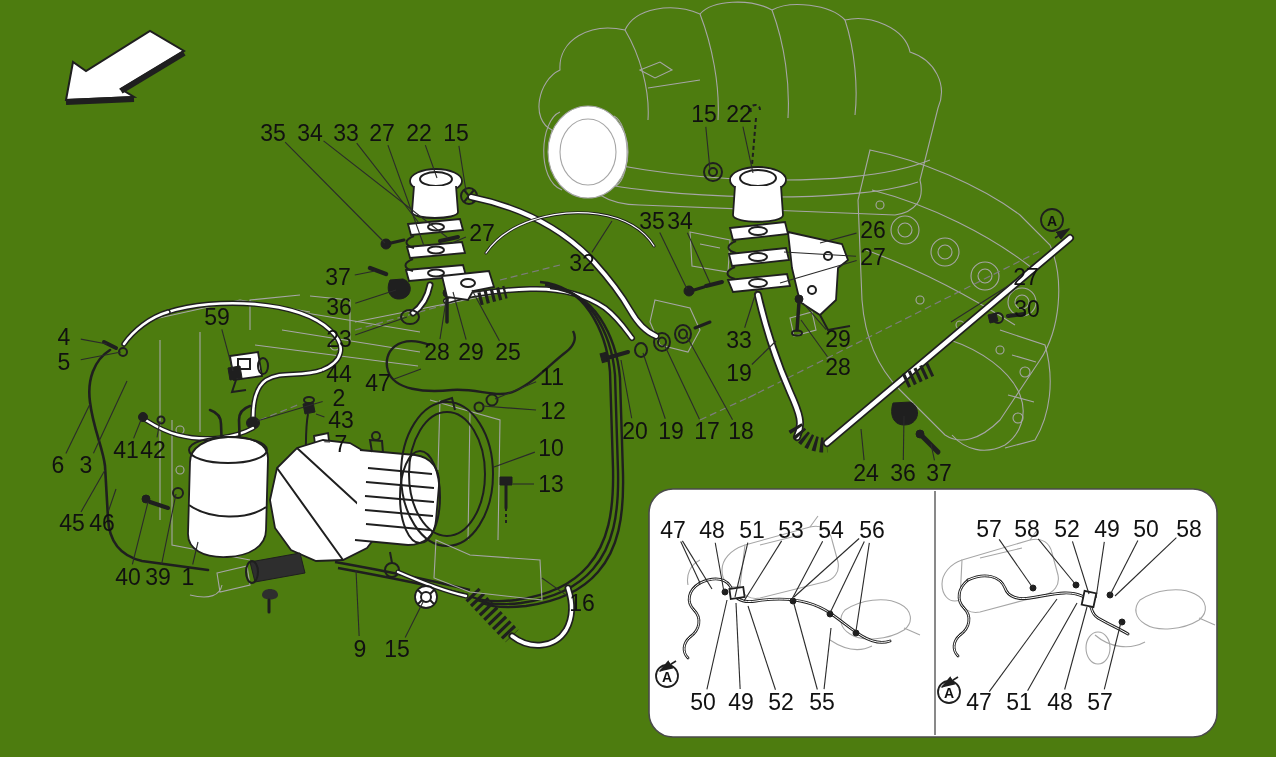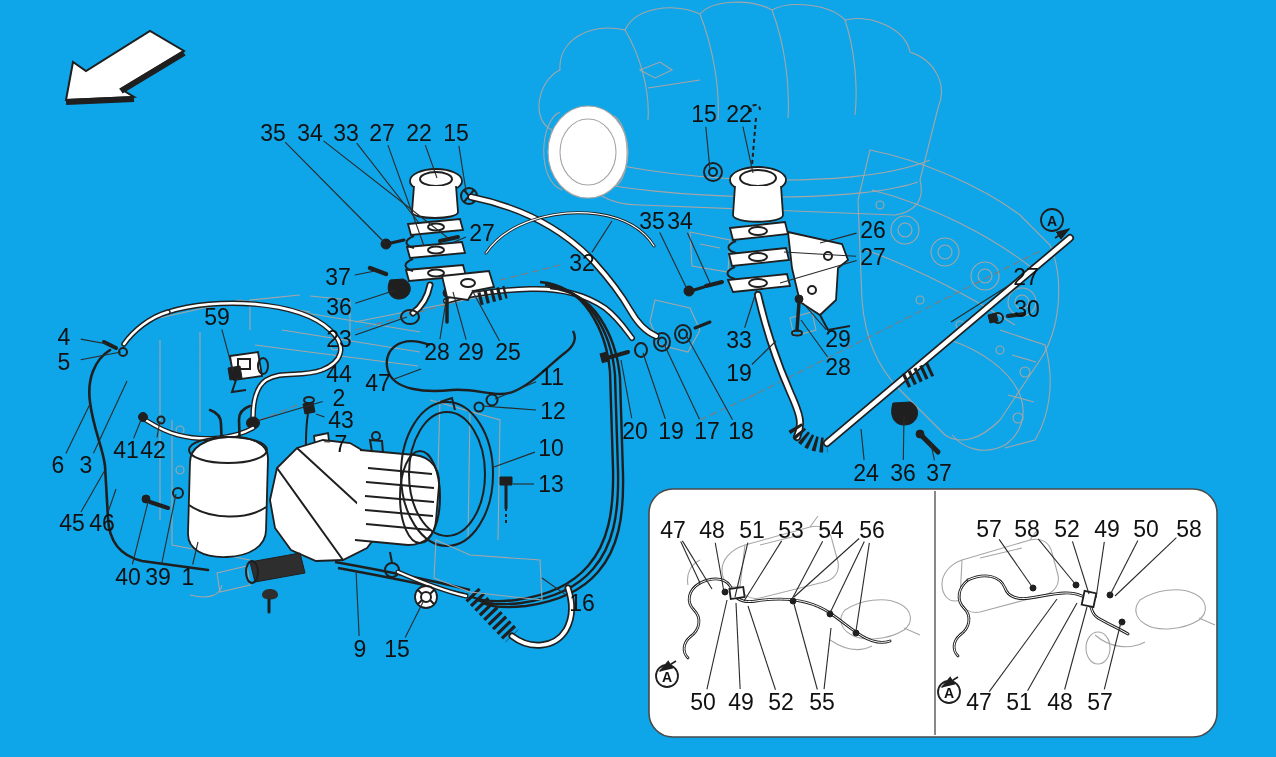--- a/index.html
+++ b/index.html
@@ -1,16 +1,16 @@
 <!DOCTYPE html>
 <html><head>
 <meta charset="utf-8">
 <style>
   html,body{margin:0;padding:0;background:#fff;}
-  #stage{position:relative;width:1276px;height:757px;background:#0ea5e9;overflow:hidden;
+  #stage{position:relative;width:1276px;height:757px;background:#4d7c0f;overflow:hidden;
          font-family:"Liberation Sans",sans-serif;}
   svg text{font-family:"Liberation Sans",sans-serif;}
   .ctx{stroke:#a6a6a6;fill:none;stroke-width:1.1;}
   .ctxf{stroke:#a6a6a6;fill:#ffffff;stroke-width:1.1;}
   .pt{stroke:#1f1f1f;fill:none;stroke-width:2;}
   .ptf{stroke:#1f1f1f;fill:#ffffff;stroke-width:1.8;}
   .ptk{stroke:#1f1f1f;fill:#1f1f1f;}
   .pipe-o{stroke:#1f1f1f;fill:none;stroke-linecap:round;}
   .pipe-i{stroke:#ffffff;fill:none;stroke-linecap:round;}
   .corr{stroke:#1f1f1f;fill:none;stroke-dasharray:3.2 3.2;}

